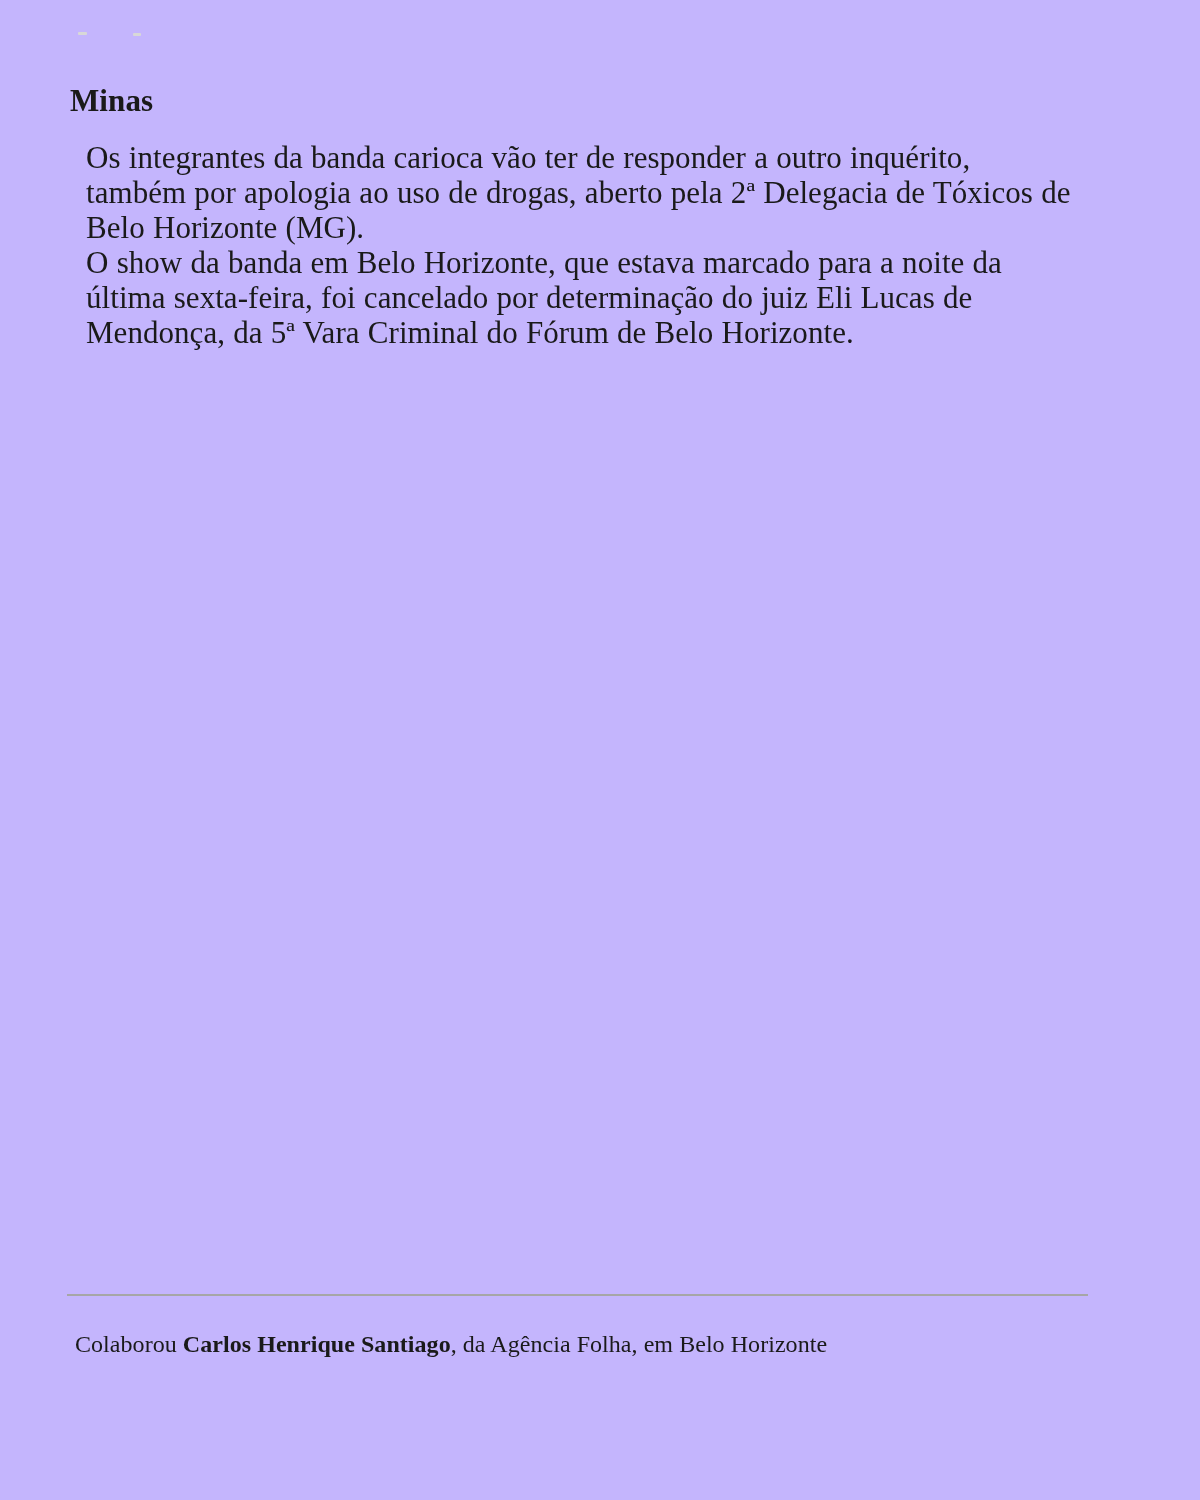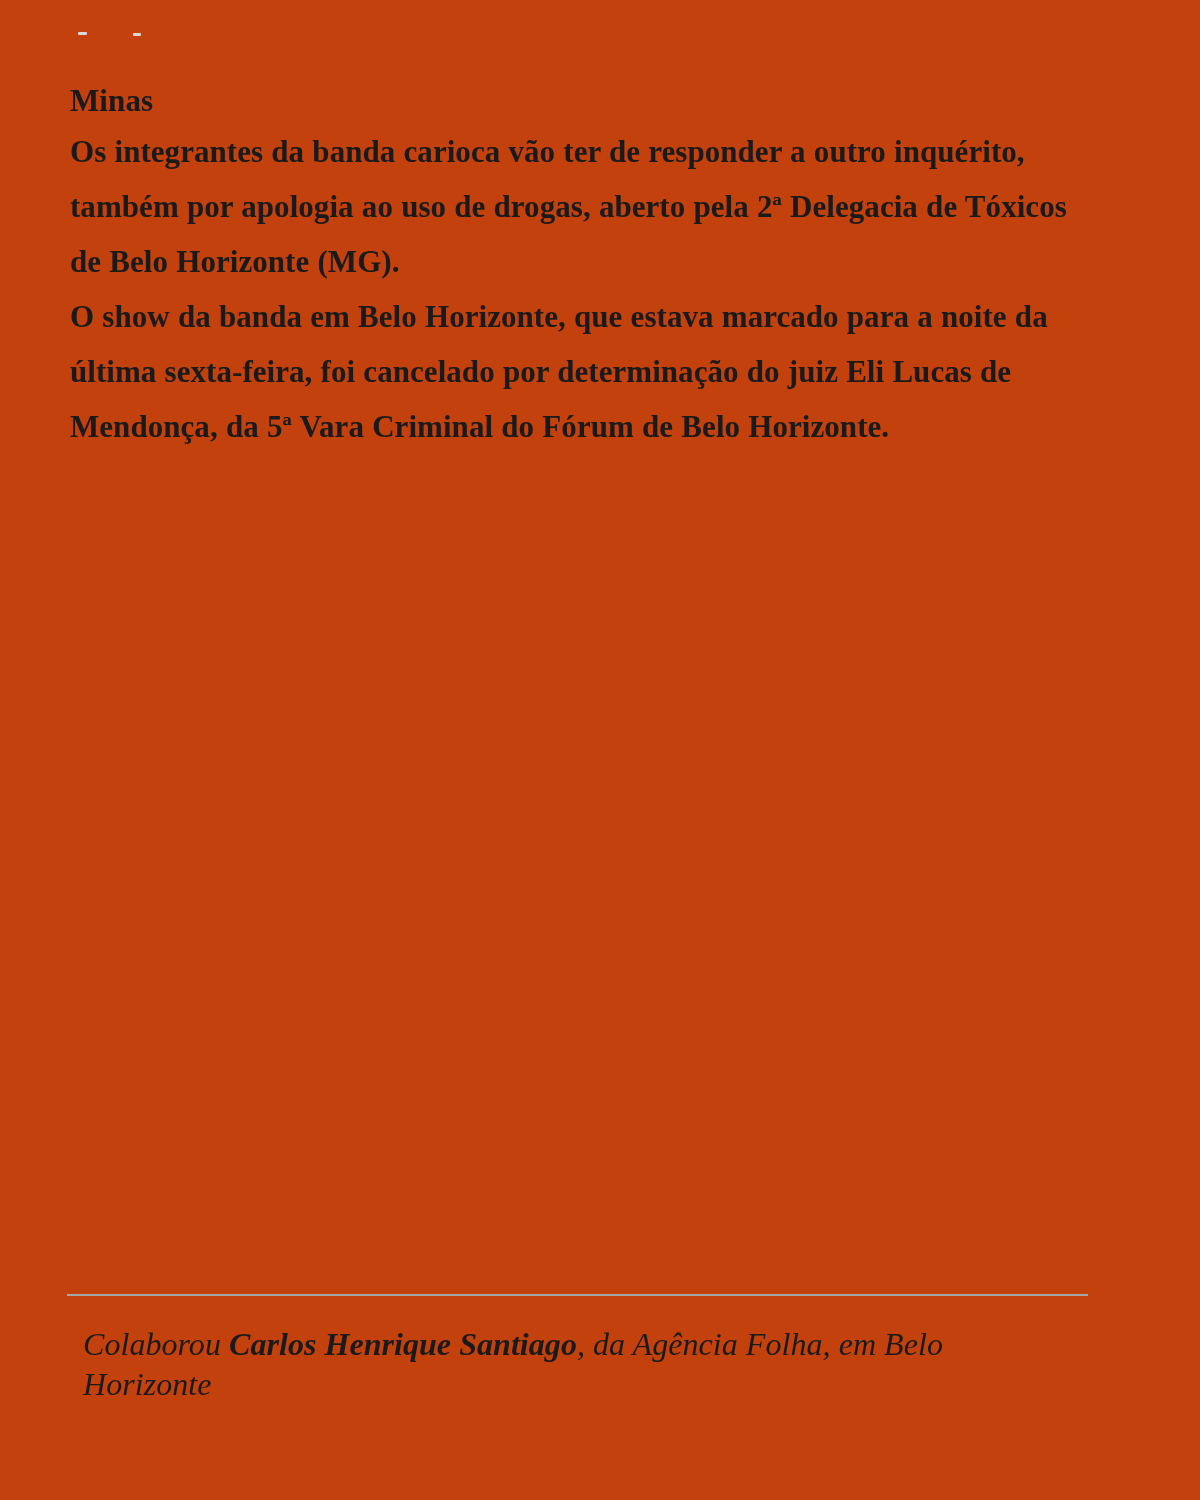--- a/index.html
+++ b/index.html
@@ -13,21 +13,21 @@
     height: 1500px;
     font-family: "Liberation Serif", "DejaVu Serif", serif;
     color: #1a1a1a;
     overflow: hidden;
   }
 
   .page {
     position: relative;
     width: 1200px;
     height: 1500px;
-    background: #c2410c;
+    background: #c4b5fd;
     box-sizing: border-box;
   }
 
   
   .scan-artifacts {
     position: absolute;
     top: 0;
     left: 0;
     width: 1200px;
     height: 70px;
@@ -50,51 +50,49 @@
   .headline {
     font-size: 31px;
     font-weight: bold;
     line-height: 46px;
     margin: 0;
     letter-spacing: 0.1px;
   }
 
   .body-copy {
     font-size: 31px;
-    line-height: 55px;
-    margin: 0;
+    line-height: 35px;
+    margin: 16px;
     text-align: left;
     letter-spacing: 0.05px;
     word-spacing: 0.4px;
-    font-weight: bold;
   }
   .body-copy .para {
     margin: 0;
     display: block;
   }
 
   .credit-block {
     position: absolute;
     left: 67px;
     top: 1294px;
     width: 1021px;
   }
   .credit-rule {
     width: 1021px;
     height: 2px;
     background: #a6a6a6;
     margin: 0 0 28px 0;
   }
   .credit-text {
-    font-size: 32px;
+    font-size: 24px;
     line-height: 40px;
-    margin: 11px;
+    margin: 3px;
     padding-left: 5px;
     letter-spacing: 0.05px;
-    font-style: italic;
   }
   .credit-text b { font-weight: bold; }
 </style>
 </head>
 <body>
 
 <div class="page">
 
   <div class="scan-artifacts">
     <span class="speck speck-a"></span>

